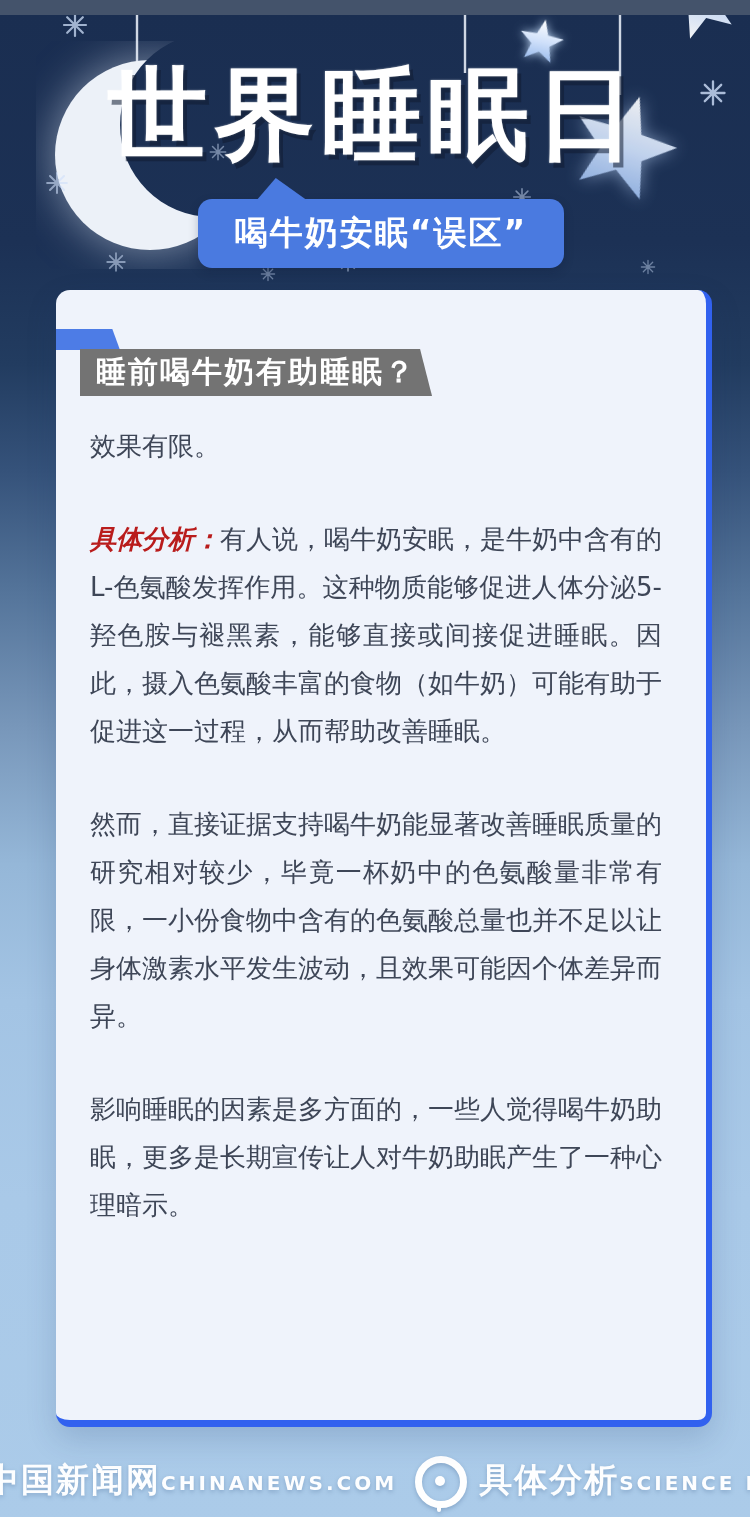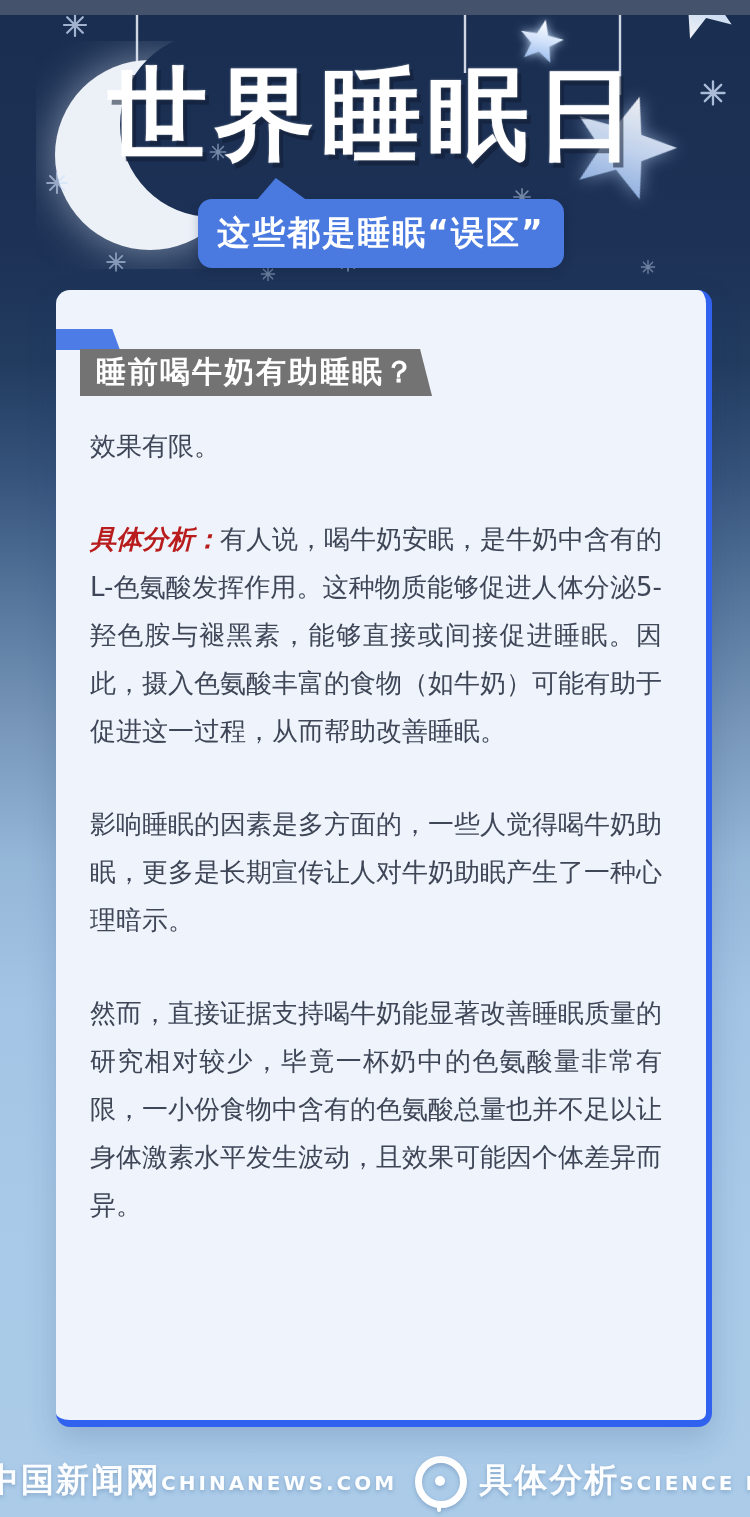--- a/index.html
+++ b/index.html
@@ -149,34 +149,34 @@
       <use href="#spark" transform="translate(713,78)  scale(1.05)" opacity="0.8"></use>
       <use href="#spark" transform="translate(268,259) scale(0.6)" opacity="0.45"></use>
       <use href="#spark" transform="translate(648,252) scale(0.6)" opacity="0.45"></use>
     </g>
   </svg>
 
   <h1 class="page-title">世界睡眠日</h1>
 
   <div class="subtitle-bubble">
     <span class="tail"></span>
-    <span class="subtitle-text">这些都是睡眠“误区”</span>
+    <span class="subtitle-text">喝牛奶安眠“误区”</span>
   </div>
 
   <div class="card">
     <div class="ribbon-fold"></div>
     <div class="ribbon-main">
       <span class="ribbon-label">睡前喝牛奶有助睡眠？</span>
     </div>
 
     <div class="card-body">
       <p><span>效果有限。</span></p>
       <p><b>具体分析：</b><span>有人说，喝牛奶安眠，是牛奶中含有的L-色氨酸发挥作用。这种物质能够促进人体分泌5-羟色胺与褪黑素，能够直接或间接促进睡眠。因此，摄入色氨酸丰富的食物（如牛奶）可能有助于促进这一过程，从而帮助改善睡眠。</span></p>
+      <p><span>然而，直接证据支持喝牛奶能显著改善睡眠质量的研究相对较少，毕竟一杯奶中的色氨酸量非常有限，一小份食物中含有的色氨酸总量也并不足以让身体激素水平发生波动，且效果可能因个体差异而异。</span></p>
       <p><span>影响睡眠的因素是多方面的，一些人觉得喝牛奶助眠，更多是长期宣传让人对牛奶助眠产生了一种心理暗示。</span></p>
-      <p><span>然而，直接证据支持喝牛奶能显著改善睡眠质量的研究相对较少，毕竟一杯奶中的色氨酸量非常有限，一小份食物中含有的色氨酸总量也并不足以让身体激素水平发生波动，且效果可能因个体差异而异。</span></p>
     </div>
   </div>
 
   <div class="footer">
     <div class="logo-group">
       <span class="at-icon">
         <span class="ray r1"></span>
         <span class="ray r2"></span>
         <span class="ray r3"></span>
         <span class="glyph">@</span>

